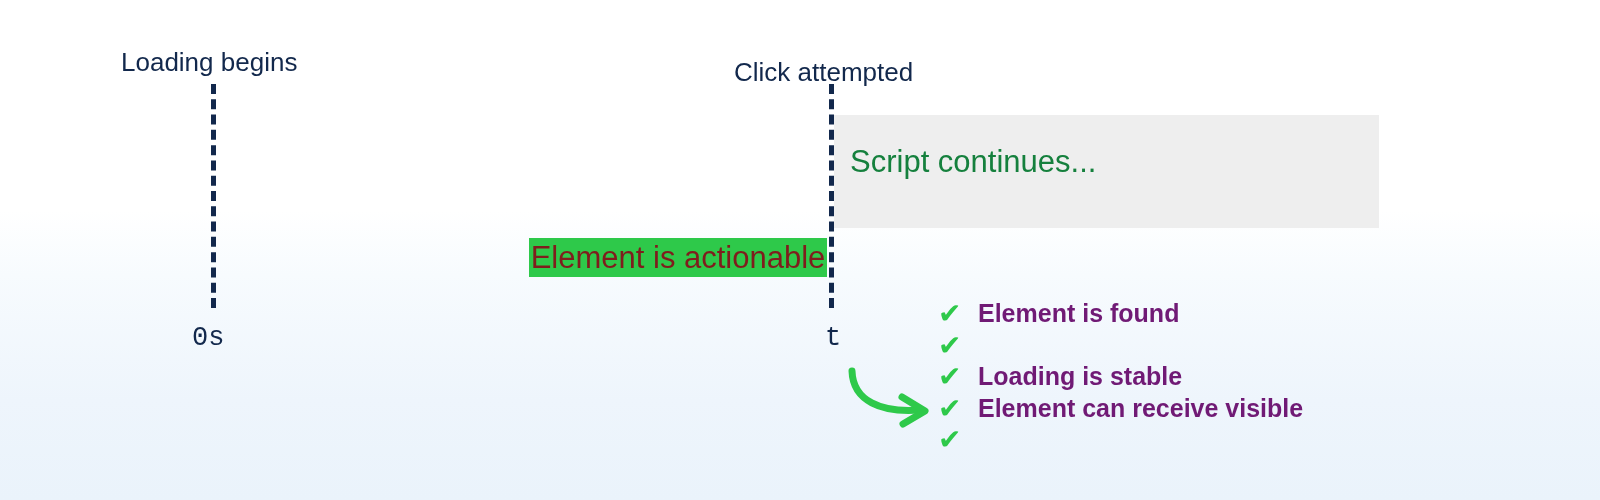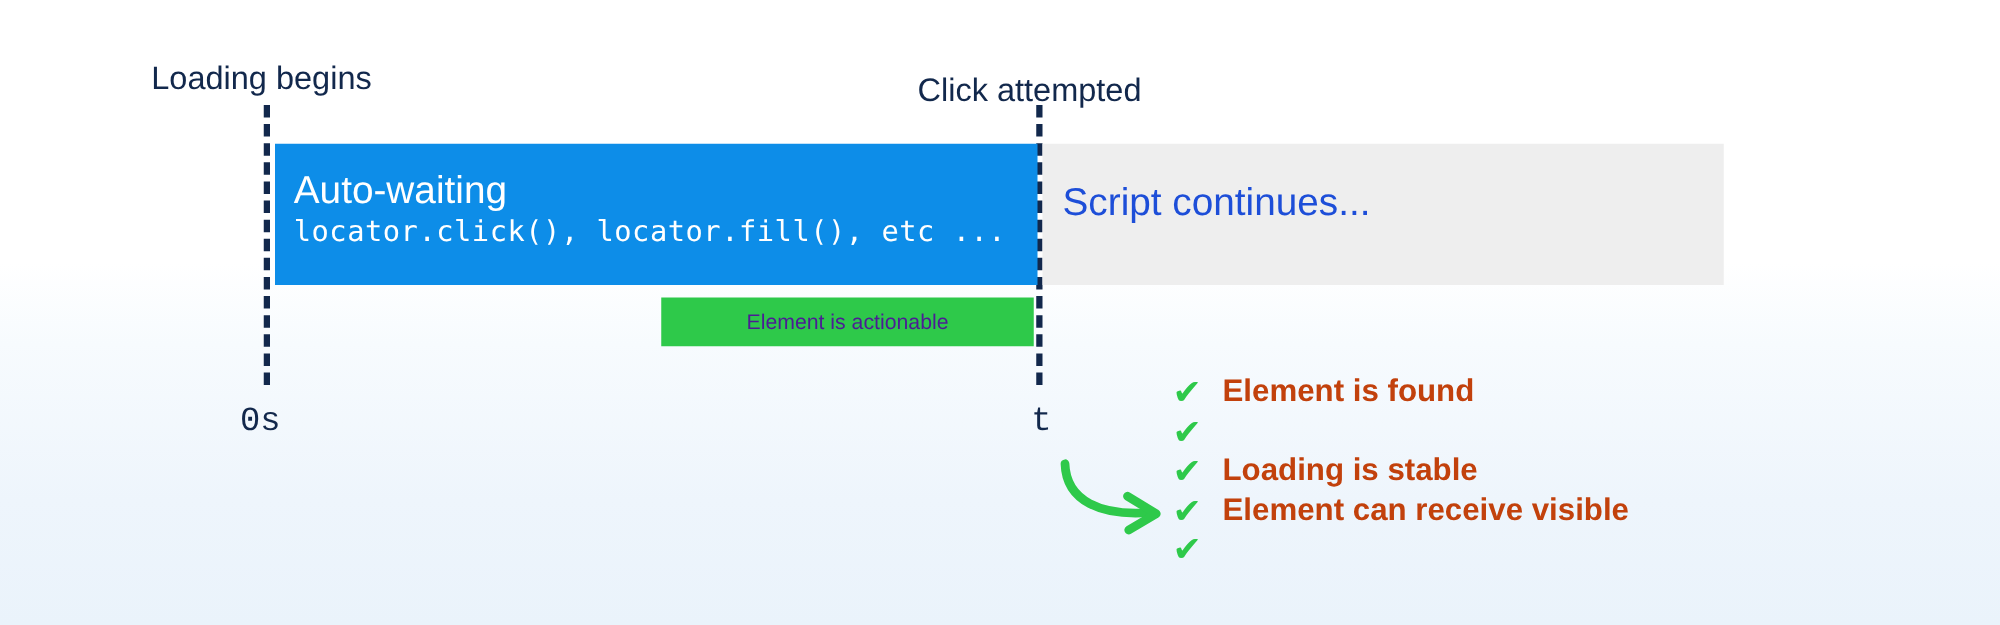--- a/index.html
+++ b/index.html
@@ -82,36 +82,36 @@
   }
   .bar-code {
     color: #ffffff;
     font-family: "DejaVu Sans Mono", "Liberation Mono", monospace;
     font-size: 23px;
     line-height: 30px;
     letter-spacing: 0.4px;
     white-space: nowrap;
   }
   .bar-title-dark {
-    color: #1d4ed8;
+    color: #15803d;
     font-size: 31px;
     line-height: 38px;
     white-space: nowrap;
   }
 
   
   #badge-actionable {
     position: absolute;
     left: 529px;
     top: 238px;
     width: 298px;
     height: 39px;
     background: #2ec94a;
-    color: #4c1d95;
-    font-size: 17px;
+    color: #7f1d1d;
+    font-size: 31px;
     line-height: 39px;
     text-align: center;
     white-space: nowrap;
   }
 
   
   #arrow-to-checklist {
     position: absolute;
     left: 826px;
     top: 355px;
@@ -131,42 +131,38 @@
     height: 31.5px;
   }
   .check-mark {
     color: #2ec94a;
     font-size: 28px;
     line-height: 31.5px;
     width: 40px;
     flex: 0 0 40px;
   }
   .check-text {
-    color: #c2410c;
+    color: #701a75;
     font-size: 25px;
     font-weight: bold;
     line-height: 31.5px;
     white-space: nowrap;
   }
 </style>
 </head>
 <body>
 
 <div id="diagram">
 
   <div class="marker-label" id="label-loading">Loading begins</div>
   <div class="marker-label" id="label-click">Click attempted</div>
 
   <div class="guide" id="guide-start"></div>
   <div class="guide" id="guide-end"></div>
 
-  <div class="bar" id="bar-autowaiting">
-    <div class="bar-title">Auto-waiting</div>
-    <div class="bar-code">locator.click(), locator.fill(), etc ...</div>
-  </div>
 
   <div class="bar" id="bar-script">
     <div class="bar-title-dark">Script continues...</div>
   </div>
 
   <div id="badge-actionable">Element is actionable</div>
 
   <div class="axis-label" id="axis-zero">0s</div>
   <div class="axis-label" id="axis-t">t</div>
 

